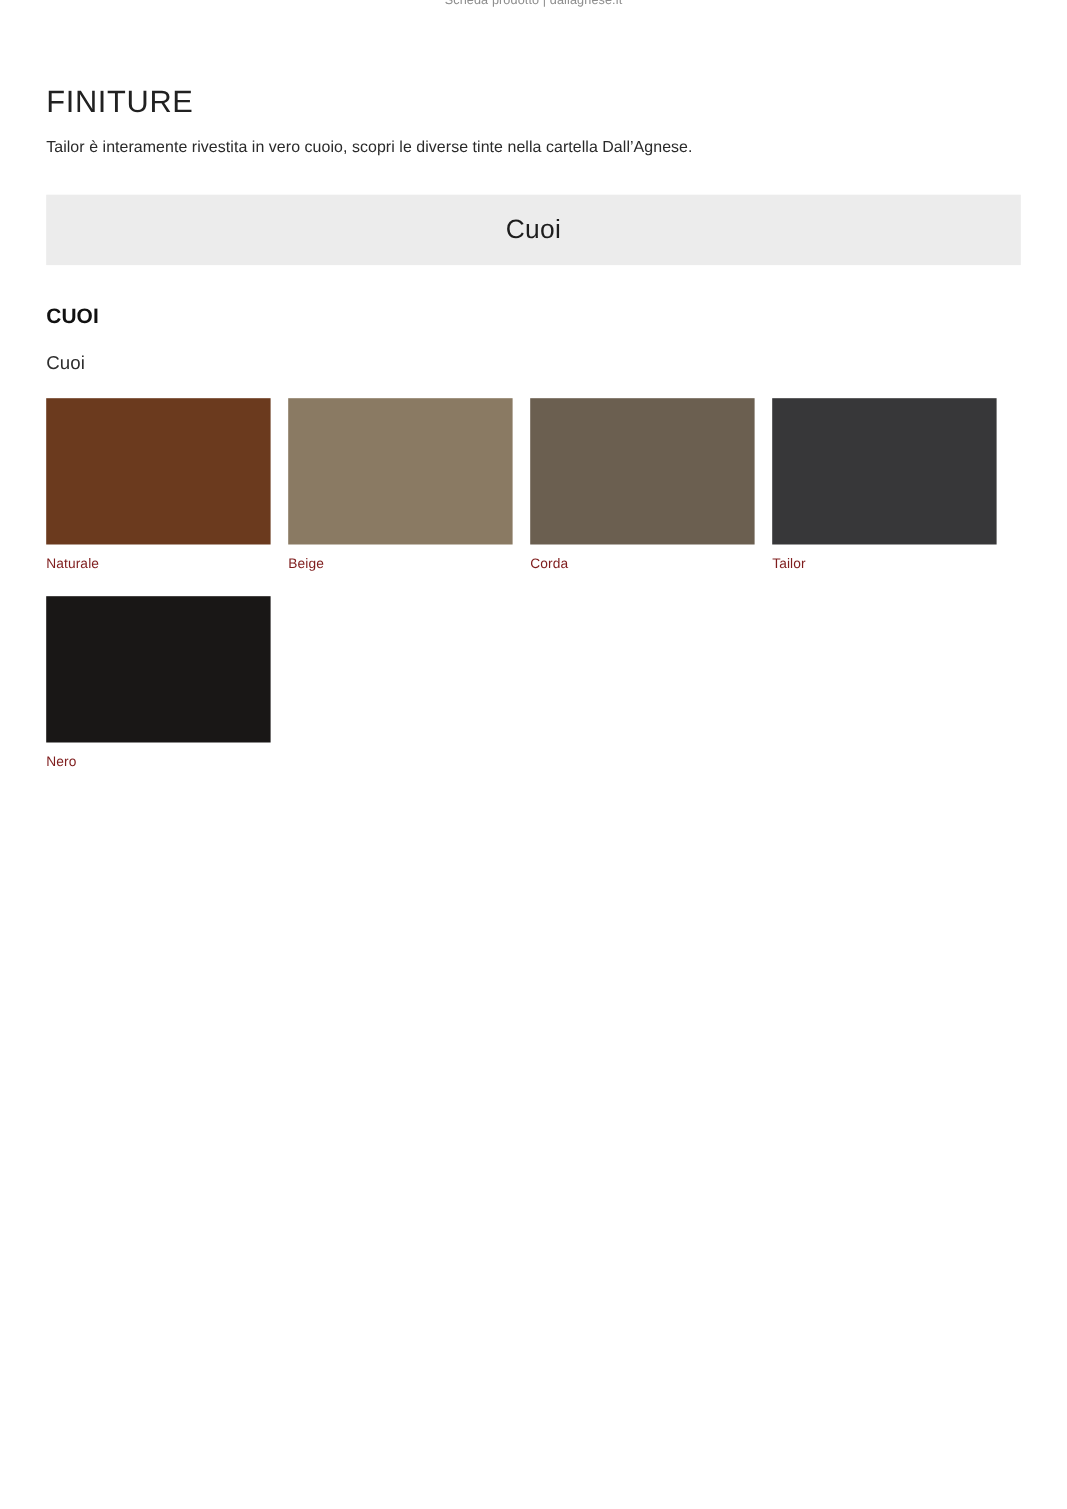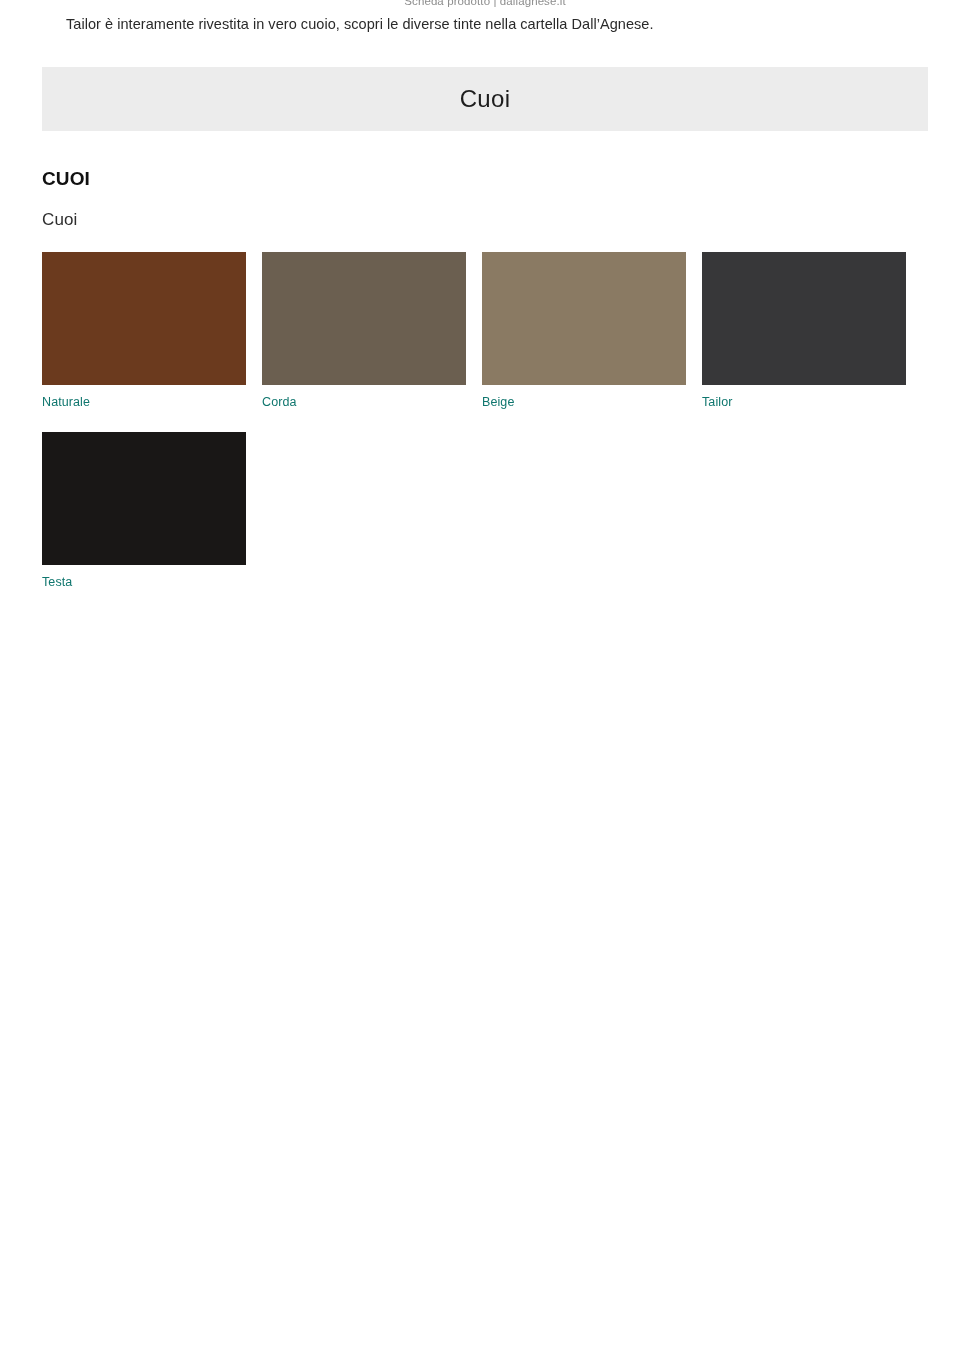--- a/index.html
+++ b/index.html
@@ -52,21 +52,20 @@
     line-height: 34px;
   }
 
   .section-intro {
     margin-top: 14px;
     font-size: 14.5px;
     font-weight: 400;
     color: #2a2a2a;
     line-height: 20px;
     letter-spacing: 0.05px;
-    margin-left: 24px;
   }
 
   
   .category-banner {
     margin-top: 33px;
     width: 886px;
     height: 64px;
     background: #ececec;
     display: flex;
     align-items: center;
@@ -114,61 +113,62 @@
   .swatch-chip {
     width: 204px;
     height: 133px;
     background: #cccccc;
   }
 
   .swatch-label {
     margin-top: 9px;
     font-size: 12.5px;
     font-weight: 400;
-    color: #0f766e;
+    color: #7f1d1d;
     line-height: 16px;
     letter-spacing: 0.1px;
   }
 </style>
 </head>
 <body style="background: rgb(255, 255, 255);">
 
 <div class="page-header">
   <div class="page-header-text">Scheda prodotto | dallagnese.it</div>
 </div>
 
 <div class="content">
 
+  <h1 class="section-title">FINITURE</h1>
 
   <p class="section-intro">Tailor è interamente rivestita in vero cuoio, scopri le diverse tinte nella cartella Dall’Agnese.</p>
 
   <div class="category-banner" style="background: rgb(236, 236, 236);">
     <span class="category-banner-label">Cuoi</span>
   </div>
 
   <h2 class="group-title">CUOI</h2>
 
   <h3 class="subgroup-title">Cuoi</h3>
 
   <div class="swatch-grid">
       <div class="swatch-item">
         <div class="swatch-chip" style="background: rgb(107, 58, 30);"></div>
         <div class="swatch-label">Naturale</div>
       </div>
       <div class="swatch-item">
+        <div class="swatch-chip" style="background: rgb(138, 122, 99);"></div>
+        <div class="swatch-label">Beige</div>
+      </div>
+      <div class="swatch-item">
         <div class="swatch-chip" style="background: rgb(107, 95, 80);"></div>
         <div class="swatch-label">Corda</div>
-      </div>
-      <div class="swatch-item">
-        <div class="swatch-chip" style="background: rgb(138, 122, 99);"></div>
-        <div class="swatch-label">Beige</div>
       </div>
       <div class="swatch-item">
         <div class="swatch-chip" style="background: rgb(55, 55, 57);"></div>
         <div class="swatch-label">Tailor</div>
       </div>
       <div class="swatch-item">
         <div class="swatch-chip" style="background: rgb(25, 23, 22);"></div>
-        <div class="swatch-label">Testa</div>
+        <div class="swatch-label">Nero</div>
       </div>
     </div>
 
 </div>
 
 </body></html>

